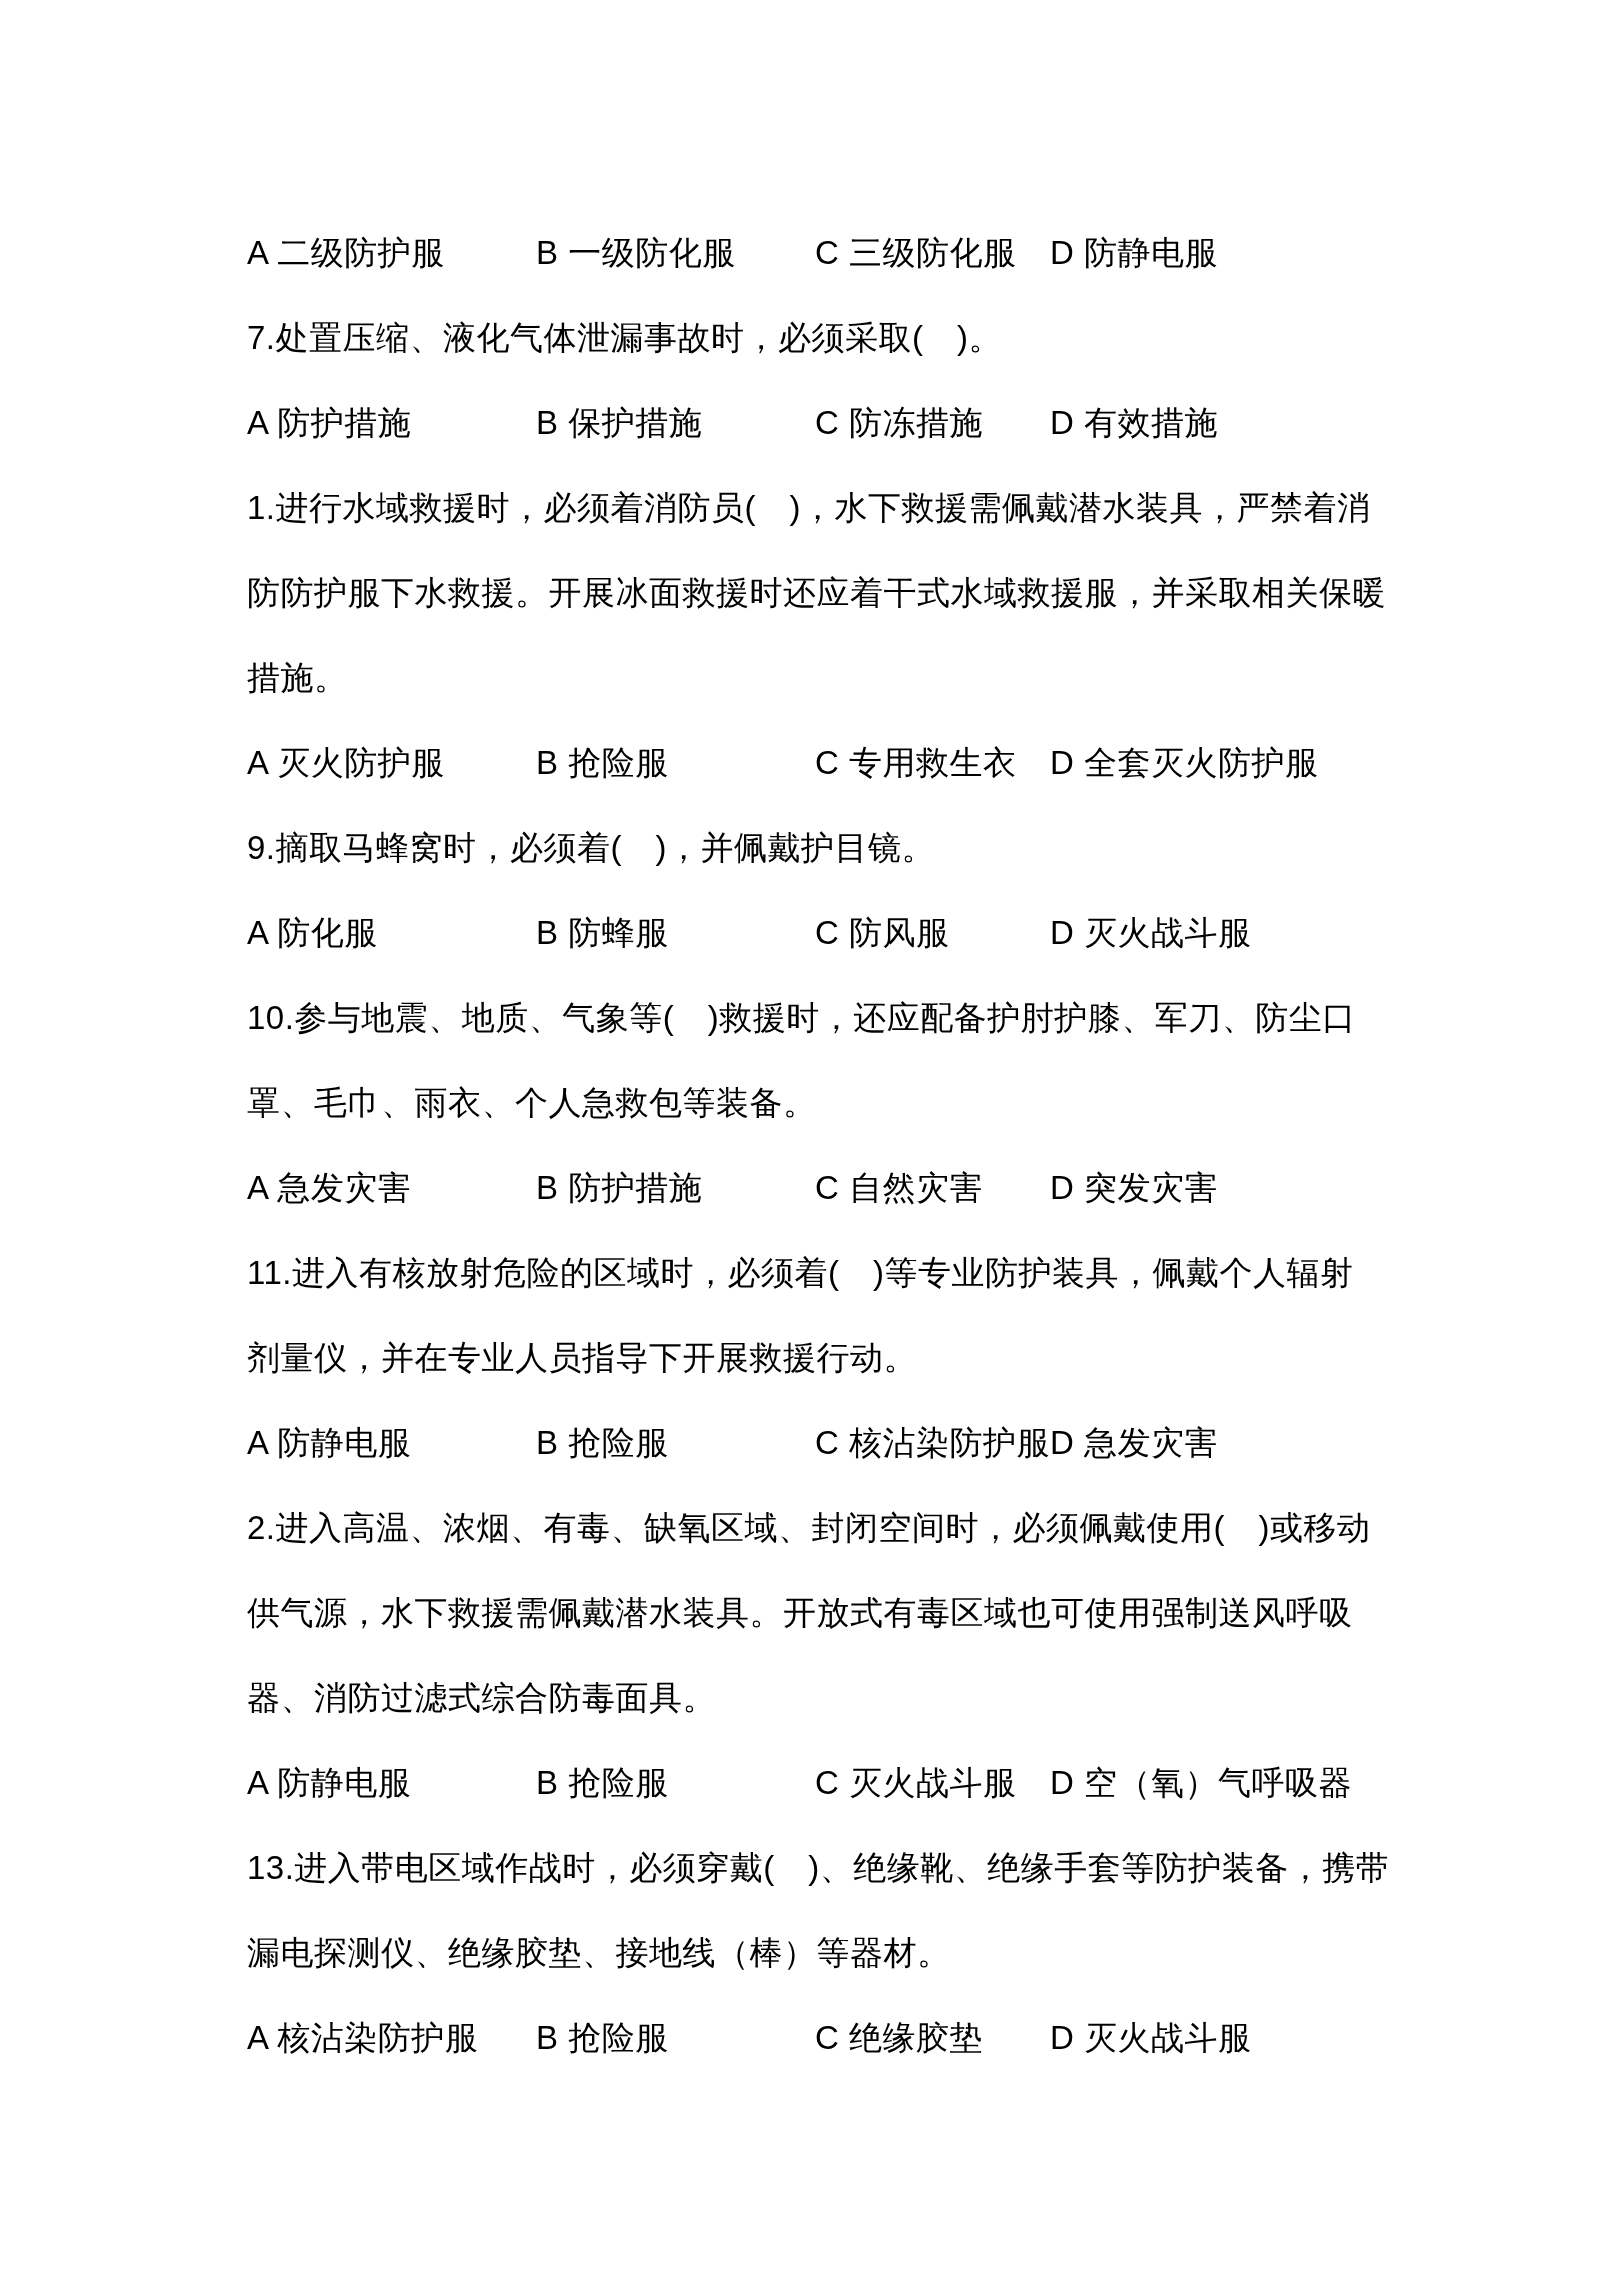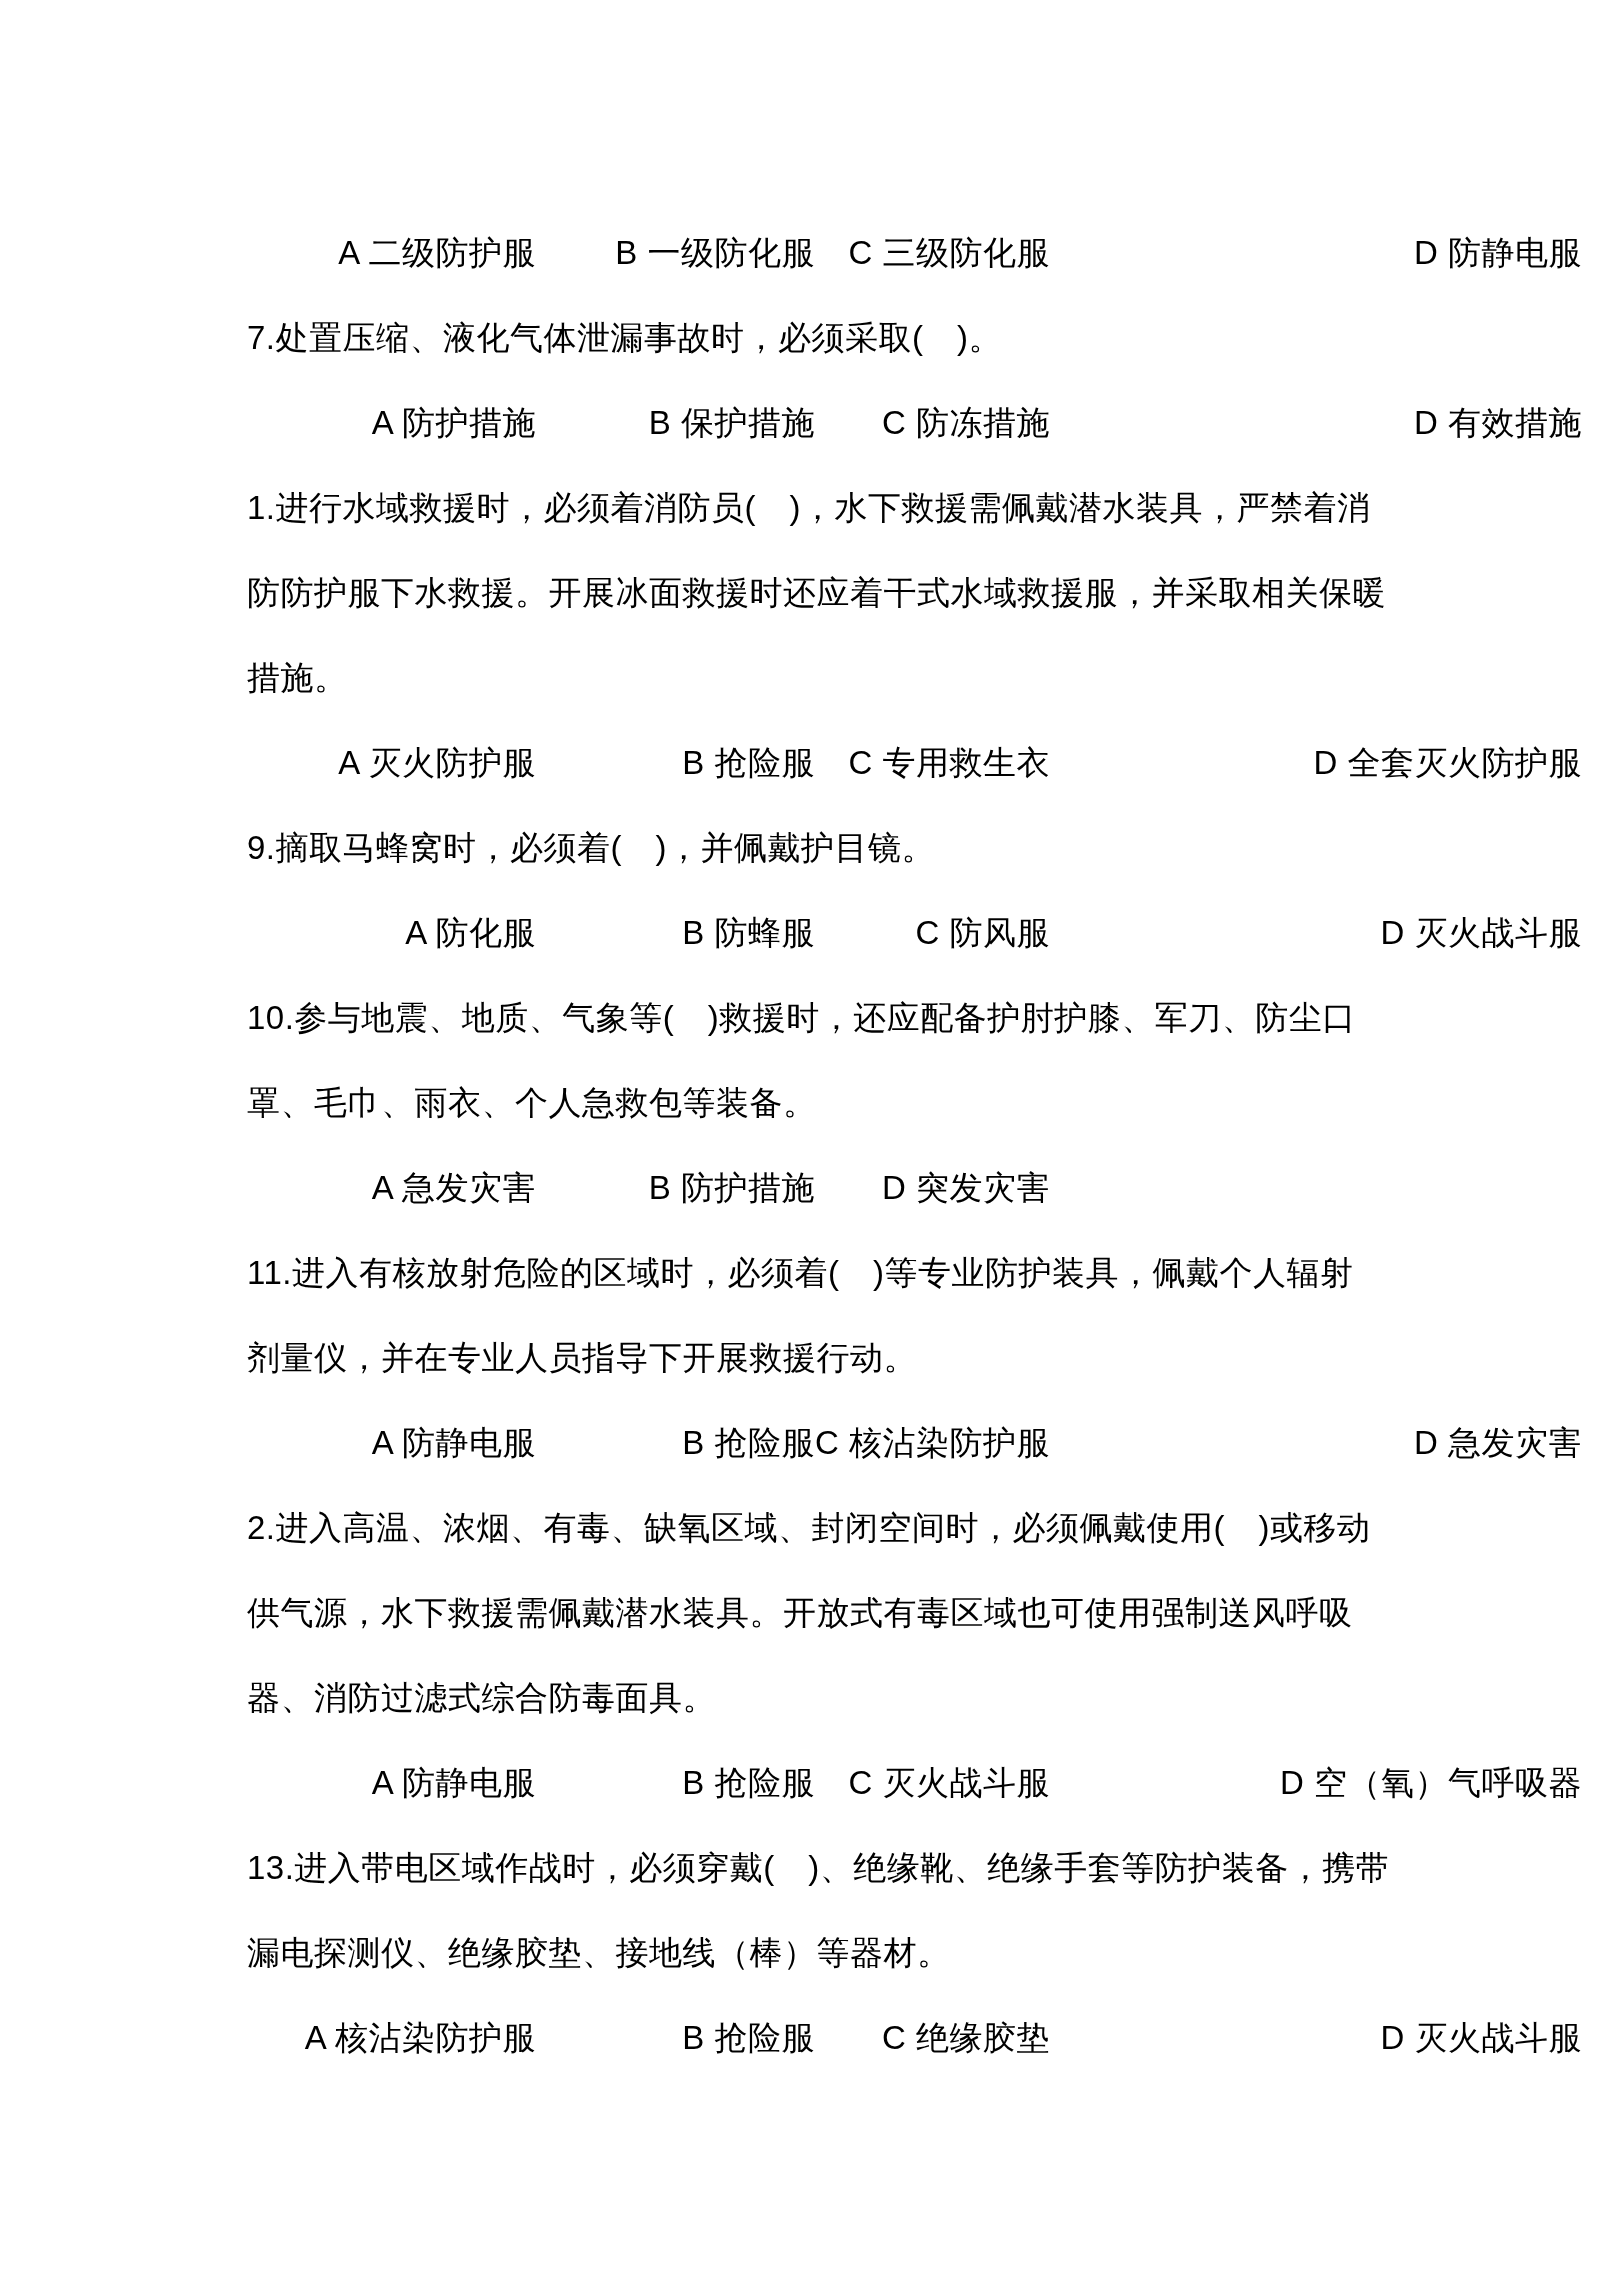--- a/index.html
+++ b/index.html
@@ -23,21 +23,20 @@
     background: #ffffff;
   }
   .line {
     height: 85px;
     display: flex;
     align-items: center;
     font-size: 33px;
     line-height: 85px;
     white-space: pre;
     letter-spacing: 0.5px;
-    text-align: right;
   }
   .line.options {
     display: grid;
     grid-template-columns: 289px 279px 235px 1fr;
     align-items: center;
   }
   .opt {
     white-space: pre;
   }
 </style>
@@ -98,20 +97,21 @@
     <span>10.参与地震、地质、气象等(　)救援时，还应配备护肘护膝、军刀、防尘口</span>
   </div>
 
   <div class="line">
     <span>罩、毛巾、雨衣、个人急救包等装备。</span>
   </div>
 
   <div class="line options">
     <span class="opt">A 急发灾害</span>
     <span class="opt">B 防护措施</span>
+    <span class="opt">C 自然灾害</span>
     <span class="opt">D 突发灾害</span>
   </div>
 
   <div class="line">
     <span>11.进入有核放射危险的区域时，必须着(　)等专业防护装具，佩戴个人辐射</span>
   </div>
 
   <div class="line">
     <span>剂量仪，并在专业人员指导下开展救援行动。</span>
   </div>

